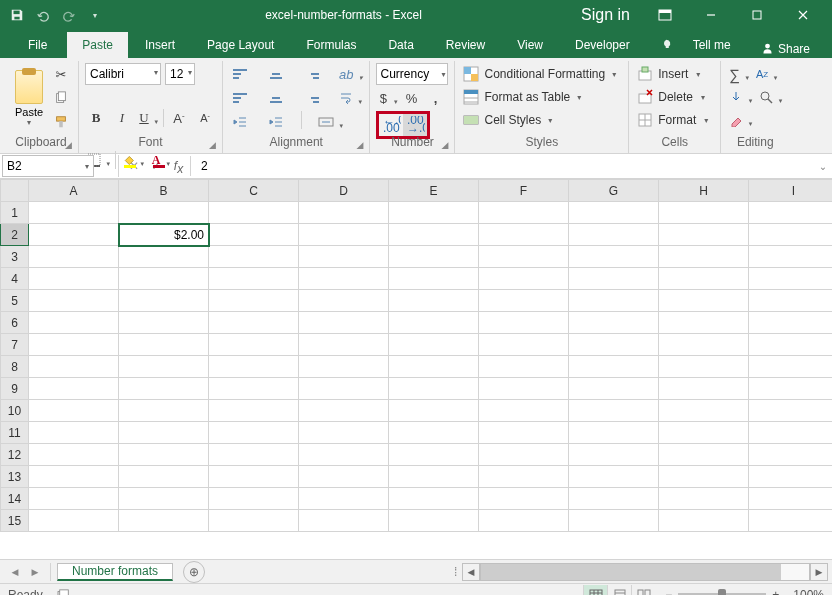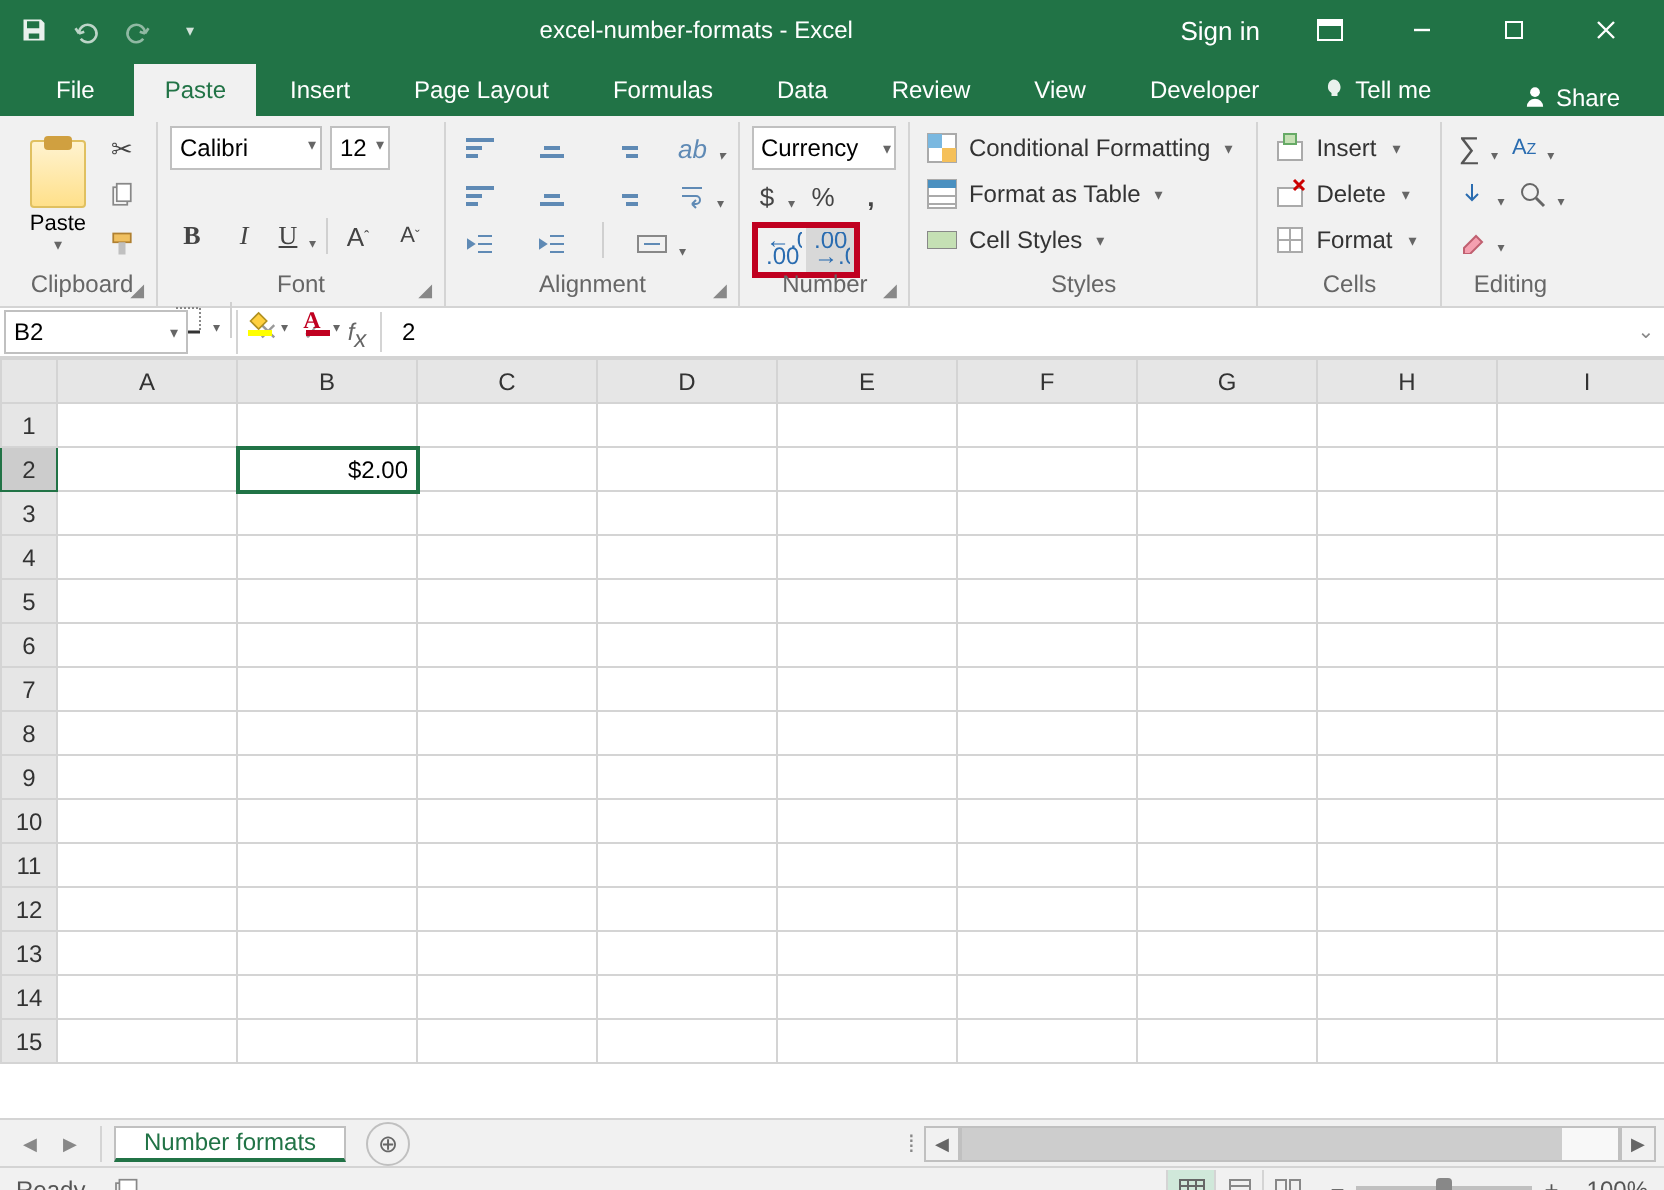--- a/index.html
+++ b/index.html
@@ -4,29 +4,29 @@
 <style>
 * { margin: 0; padding: 0; box-sizing: border-box; font-family: 'Segoe UI', Tahoma, sans-serif; font-size: 12px; -webkit-font-smoothing: antialiased; }
 body { width: 832px; height: 595px; background: #fff; overflow: hidden; position: relative; }
 
 
 .titlebar { height: 30px; background: #217346; color: #fff; display: flex; align-items: center; padding: 0 6px; }
 .titlebar .qat { display: flex; gap: 4px; align-items: center; }
 .titlebar .qat span { display: inline-flex; width: 22px; height: 22px; align-items: center; justify-content: center; cursor: pointer; }
 .titlebar .title { flex: 1; text-align: center; font-size: 12px; }
 .titlebar .rcontrols { display: flex; gap: 0; align-items: center; }
-.titlebar .signin { margin-right: 12px; font-size: 13px; }
+.titlebar .signin { margin-right: 12px; font-size: 16px; }
 .titlebar .winbtn { width: 46px; height: 30px; display: inline-flex; align-items: center; justify-content: center; }
 
 
 .ribtabs { height: 28px; background: #217346; display: flex; align-items: flex-end; padding: 0 10px; color: #fff; gap: 2px; }
 .ribtabs .tab { padding: 0 15px; height: 26px; display: inline-flex; align-items: center; font-size: 12px; cursor: pointer; }
 .ribtabs .tab.active { background: #f1f1f1; color: #217346; font-weight: 500; }
 .ribtabs .filetab { padding: 0 18px; }
-.ribtabs .tell { display: flex; align-items: center; gap: 4px; }
+.ribtabs .tell { display: flex; align-items: center; gap: 19px; }
 .ribtabs .spacer { flex: 1; }
 .ribtabs .share { display: flex; gap: 4px; padding: 0 12px 2px 0; }
 
 
 .ribbon { height: 96px; background: #f1f1f1; border-bottom: 1px solid #d4d4d4; display: flex; padding: 3px 4px 0 4px; }
 .group { border-right: 1px solid #d4d4d4; padding: 2px 6px 0 6px; display: flex; flex-direction: column; position: relative; }
 .group .gbody { display: flex; gap: 4px; height: 72px; align-items: flex-start; }
 .group .glabel { text-align: center; font-size: 11px; color: #666; height: 16px; position: relative; }
 .group .glabel .launcher { position: absolute; right: 0; bottom: 1px; font-size: 9px; color: #888; cursor: pointer; }
 

